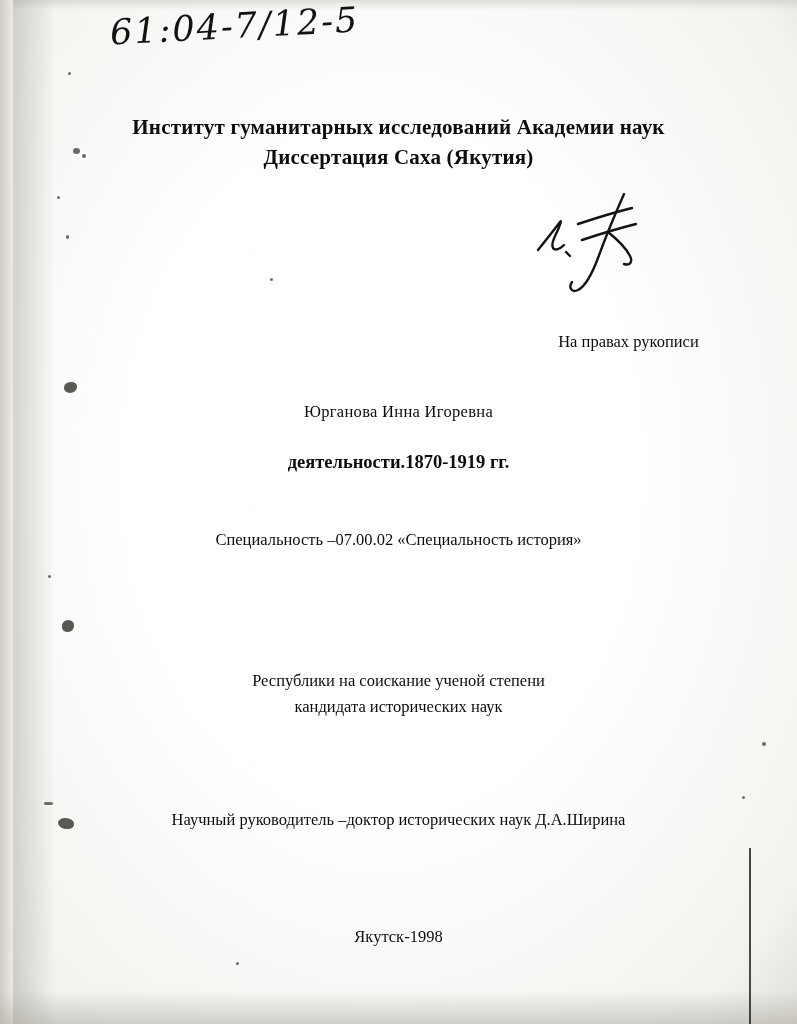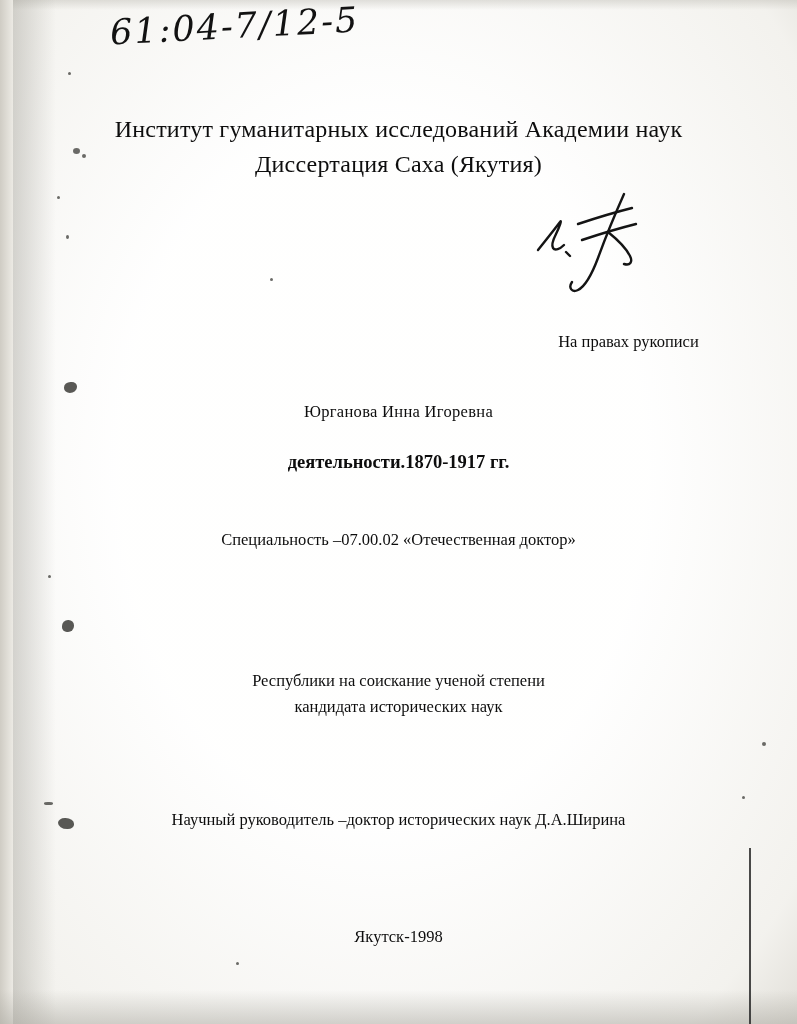--- a/index.html
+++ b/index.html
@@ -87,22 +87,22 @@
 
   
   .block {
     position: absolute;
     width: 100%;
     text-align: center;
     line-height: 1.45;
   }
   .institute {
     top: 112px;
-    font-size: 24px;
-    font-weight: normal;
+    font-size: 21px;
+    font-weight: bold;
     letter-spacing: .2px;
     text-align: center;
   }
   .institute .line2 { display: block; }
 
   .manuscript-note {
     top: 330px;
     left: 0;
     text-align: center;
     padding-left: 230px;
@@ -186,24 +186,24 @@
       <path d="M104 12 C 96 30, 86 54, 78 76 C 72 92, 66 104, 58 108 C 52 111, 48 106, 52 100"></path>
       <path d="M88 50 C 98 58, 106 66, 110 74 C 113 80, 110 84, 104 82"></path>
     </g>
   </svg>
 
   <div class="block manuscript-note">На правах рукописи</div>
 
   <div class="block author">Юрганова Инна Игоревна</div>
 
   <div class="block title">
-    <div>деятельности.1870-1917 гг.</div>
+    <div>деятельности.1870-1919 гг.</div>
   </div>
 
-  <div class="block speciality">Специальность –07.00.02 «Отечественная доктор»</div>
+  <div class="block speciality">Специальность –07.00.02 «Специальность история»</div>
 
   <div class="block degree">
     <div>Республики на соискание ученой степени</div>
     <div>кандидата исторических наук</div>
   </div>
 
   <div class="block supervisor">Научный руководитель –доктор исторических наук  Д.А.Ширина</div>
 
   <div class="block place-year">Якутск-1998</div>
 

